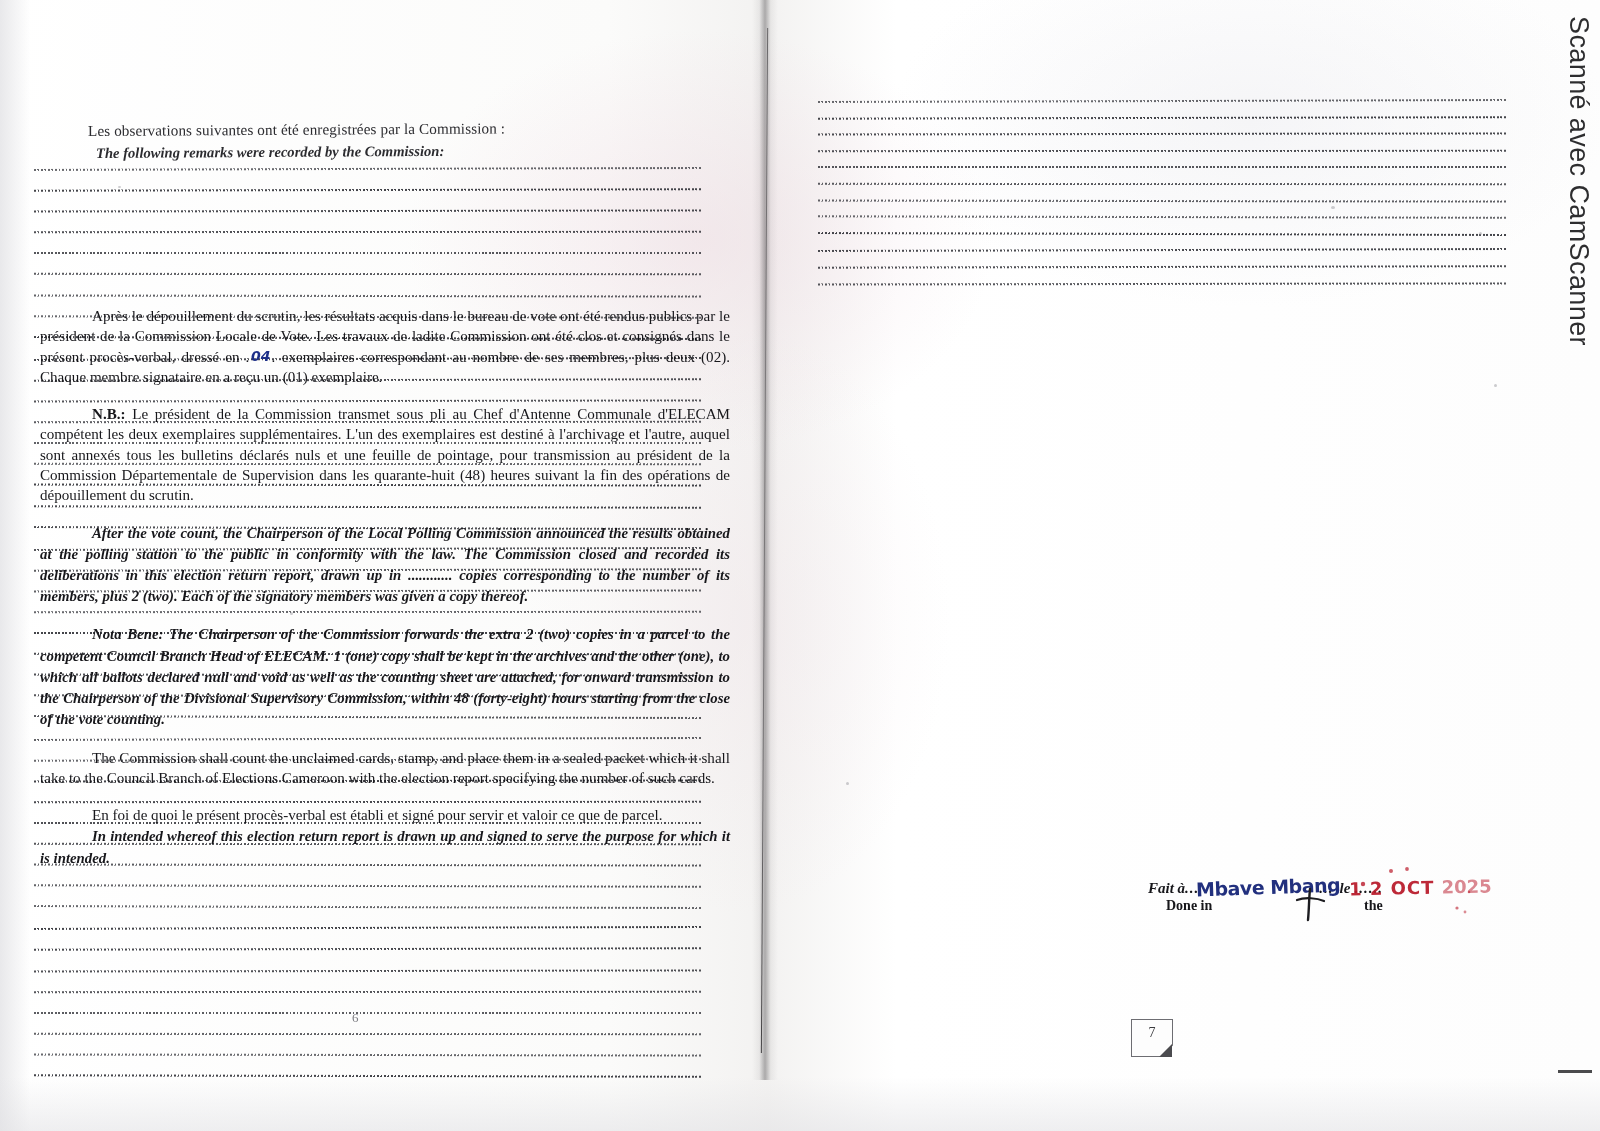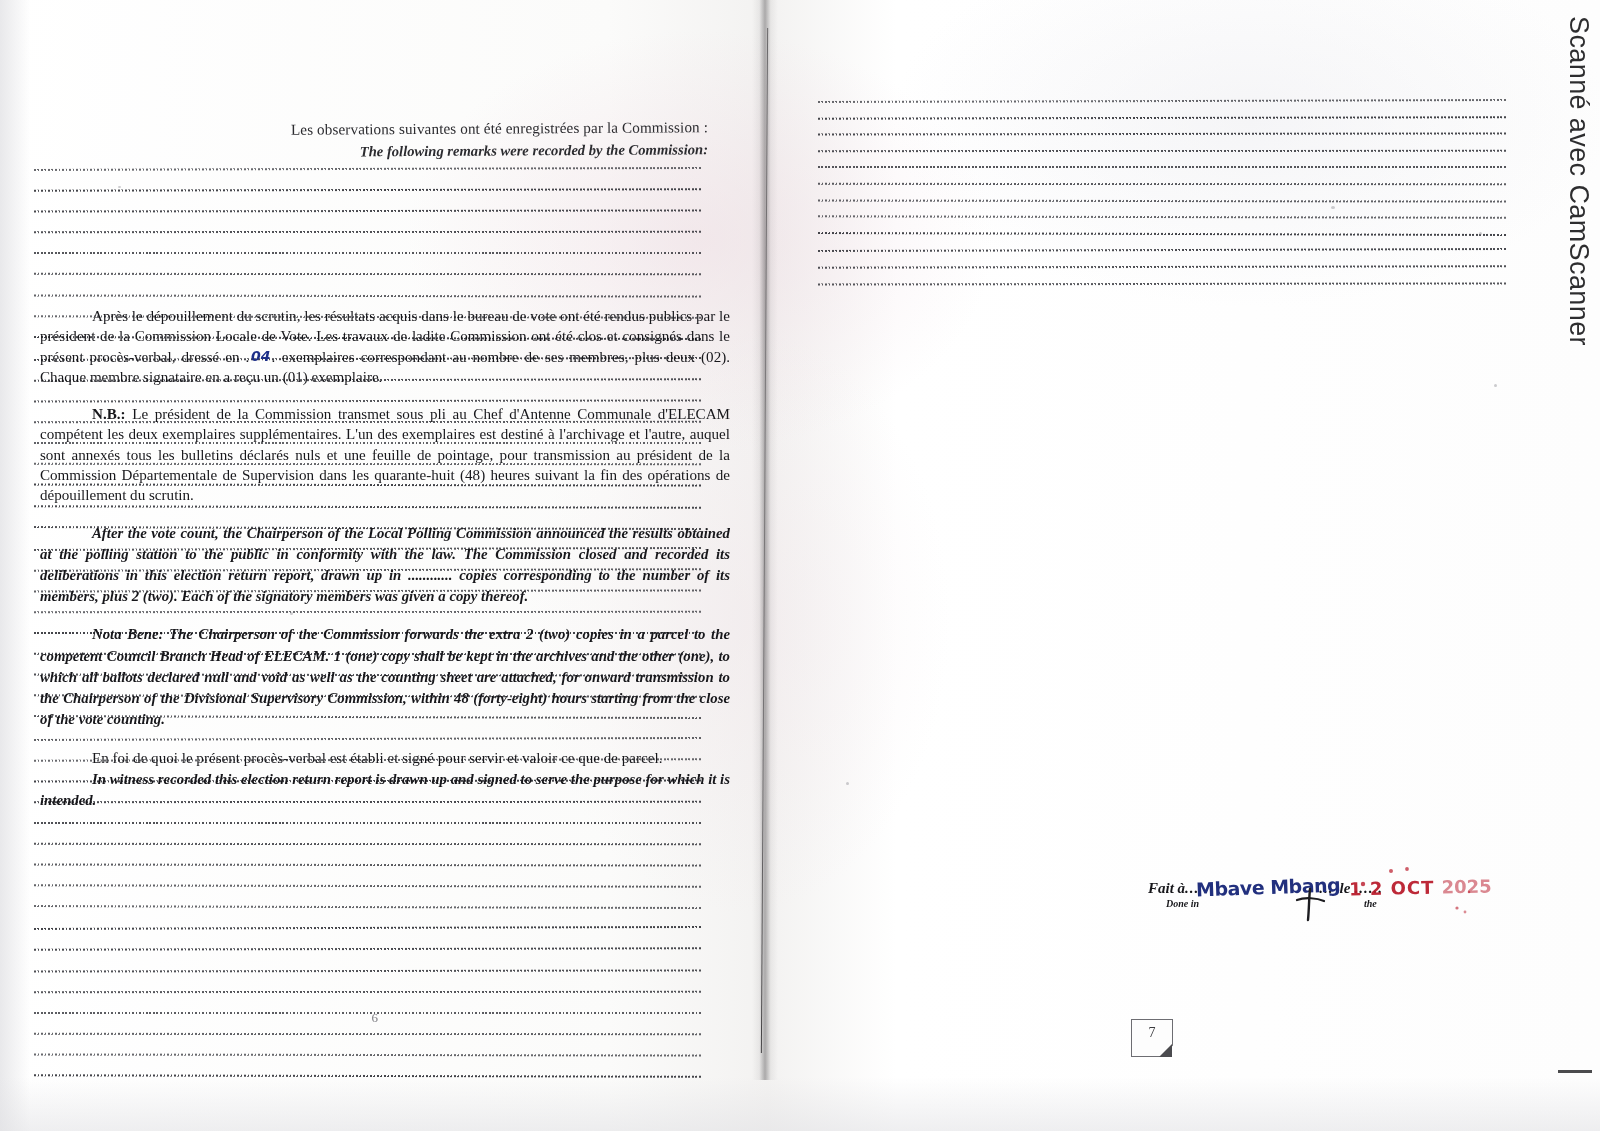--- a/index.html
+++ b/index.html
@@ -68,21 +68,20 @@
     transform: rotate(0.35deg);
     pointer-events: none;
   }
 
   
   .left-page {
     position: absolute;
     left: 0; top: 0;
     width: 752px;
     height: 920px;
-    text-align: right;
   }
   .heading-block {
     position: absolute;
     left: 88px;
     top: 122px;
     width: 620px;
   }
   .hd-fr {
     font-size: 15.2px;
     color: #2c2c30;
@@ -180,23 +179,22 @@
   .sig-row {
     display: flex;
     align-items: center;
     white-space: nowrap;
     font-style: italic;
     font-weight: bold;
   }
   .sig-row .dots { letter-spacing: 1px; }
   .sig-sub {
     display: flex;
-    font-style: italic;
-    font-weight: bold;
-    font-size: 10px;
+    font-weight: bold;
+    font-size: 14px;
     margin-top: 1px;
     padding-left: 18px;
   }
   .sig-sub .s1 { width: 124px; }
   .sig-sub .s2 { }
 
   .hand-place {
     position: absolute;
     left: 1196px;
     top: 876px;
@@ -414,23 +412,24 @@
 
     <p class="para"><span>Après le dépouillement du scrutin, les résultats acquis dans le bureau de vote ont été rendus publics par le président de la Commission Locale de Vote. Les travaux de ladite Commission ont été clos et consignés dans le présent procès-verbal, dressé en </span><span class="blank-fill">.</span><span class="hand-inline">04</span><span class="blank-fill">.</span><span> exemplaires correspondant au nombre de ses membres, plus deux (02). Chaque membre signataire en a reçu un (01) exemplaire.</span></p>
 
     <p class="para"><span class="lead">N.B.:</span><span> Le président de la Commission transmet sous pli au Chef d'Antenne Communale d'ELECAM compétent les deux exemplaires supplémentaires. L'un des exemplaires est destiné à l'archivage et l'autre, auquel sont annexés tous les bulletins déclarés nuls et une feuille de pointage, pour transmission au président de la Commission Départementale de Supervision dans les quarante-huit (48) heures suivant la fin des opérations de dépouillement du scrutin.</span></p>
 
     <p class="para ital">After the vote count, the Chairperson of the Local Polling Commission announced the results obtained at the polling station to the public in conformity with the law. The Commission closed and recorded its deliberations in this election return report, drawn up in ............ copies corresponding to the number of its members, plus 2 (two). Each of the signatory members was given a copy thereof.</p>
 
     <p class="para ital"><span class="lead">Nota Bene:</span><span> The Chairperson of the Commission forwards the extra 2 (two) copies in a parcel to the competent Council Branch Head of ELECAM. 1 (one) copy shall be kept in the archives and the other (one), to which all ballots declared null and void as well as the counting sheet are attached, for onward transmission to the Chairperson of the Divisional Supervisory Commission, within 48 (forty-eight) hours starting from the close of the vote counting.</span></p>
 
 
+    <p class="para">The Commission shall count the unclaimed cards, stamp, and place them in a sealed packet which it shall take to the Council Branch of Elections Cameroon with the election report specifying the number of such cards.</p>
 
     <p class="para" style="margin-bottom:0">En foi de quoi le présent procès-verbal est établi et signé pour servir et valoir ce que de parcel.</p>
-    <p class="para ital" style="margin-top:1px">In witness recorded this election return report is drawn up and signed to serve the purpose for which it is intended.</p>
+    <p class="para ital" style="margin-top:1px">In intended whereof this election return report is drawn up and signed to serve the purpose for which it is intended.</p>
   </div>
 
   <div class="sig-block">
     <div class="sig-row">
       <span>Fait à</span>
       <span class="dots">...</span>
       <span style="display:inline-block;width:120px"></span>
       <span class="dots">...</span>
       <span style="padding-left:6px">le</span>
       <span class="dots" style="padding-left:4px">......</span>

